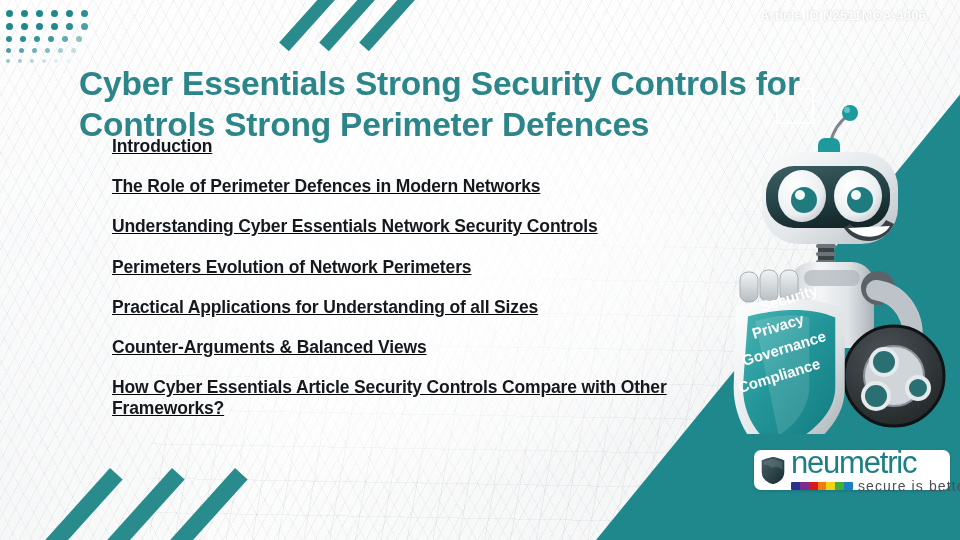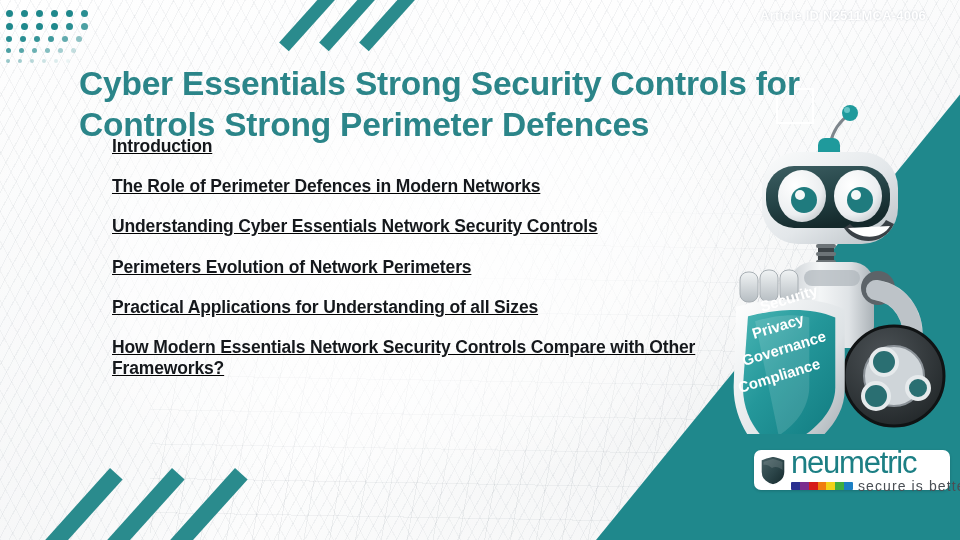--- a/index.html
+++ b/index.html
@@ -184,21 +184,22 @@
     <span class="l1">Cyber Essentials Strong Security Controls for</span>
     <span class="l2">Controls Strong Perimeter Defences</span>
   </h1>
 
   <div class="toc">
     <div class="item">Introduction</div>
     <div class="item">The Role of Perimeter Defences in Modern Networks</div>
     <div class="item">Understanding Cyber Essentials Network Security Controls</div>
     <div class="item">Perimeters Evolution of Network Perimeters</div>
     <div class="item">Practical Applications for Understanding of all Sizes</div>
-    <div class="item two">How Modern Essentials Network Security Controls Compare with Other Frameworks?</div>
+    <div class="item">Counter-Arguments &amp; Balanced Views</div>
+    <div class="item two">How Cyber Essentials Article Security Controls Compare with Other Frameworks?</div>
   </div>
 
   <div class="robot">
     <svg width="236" height="330" viewBox="0 0 236 330">
       <defs>
         <linearGradient id="bodyG" x1="0" y1="0" x2="1" y2="0">
           <stop offset="0%" stop-color="#cdd2d6"></stop>
             <stop offset="35%" stop-color="#f4f6f7"></stop>
           <stop offset="70%" stop-color="#dfe3e6"></stop>
             <stop offset="100%" stop-color="#aab1b6"></stop>

